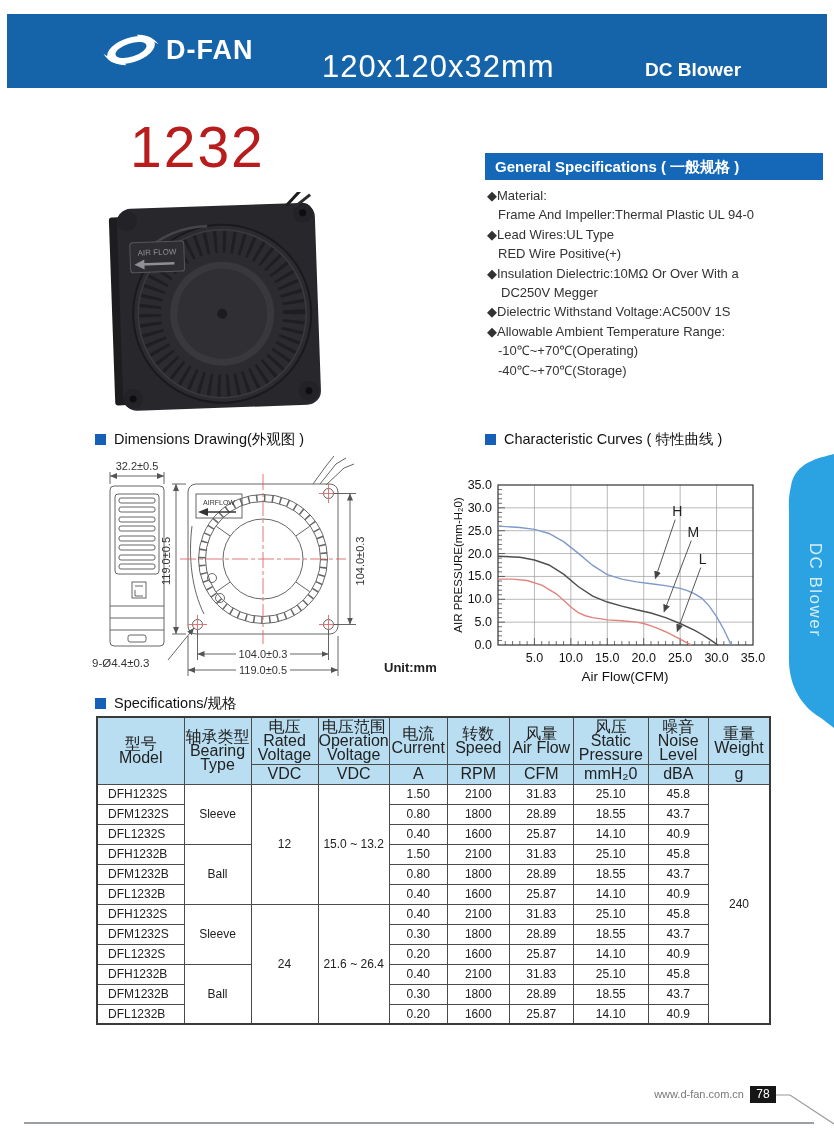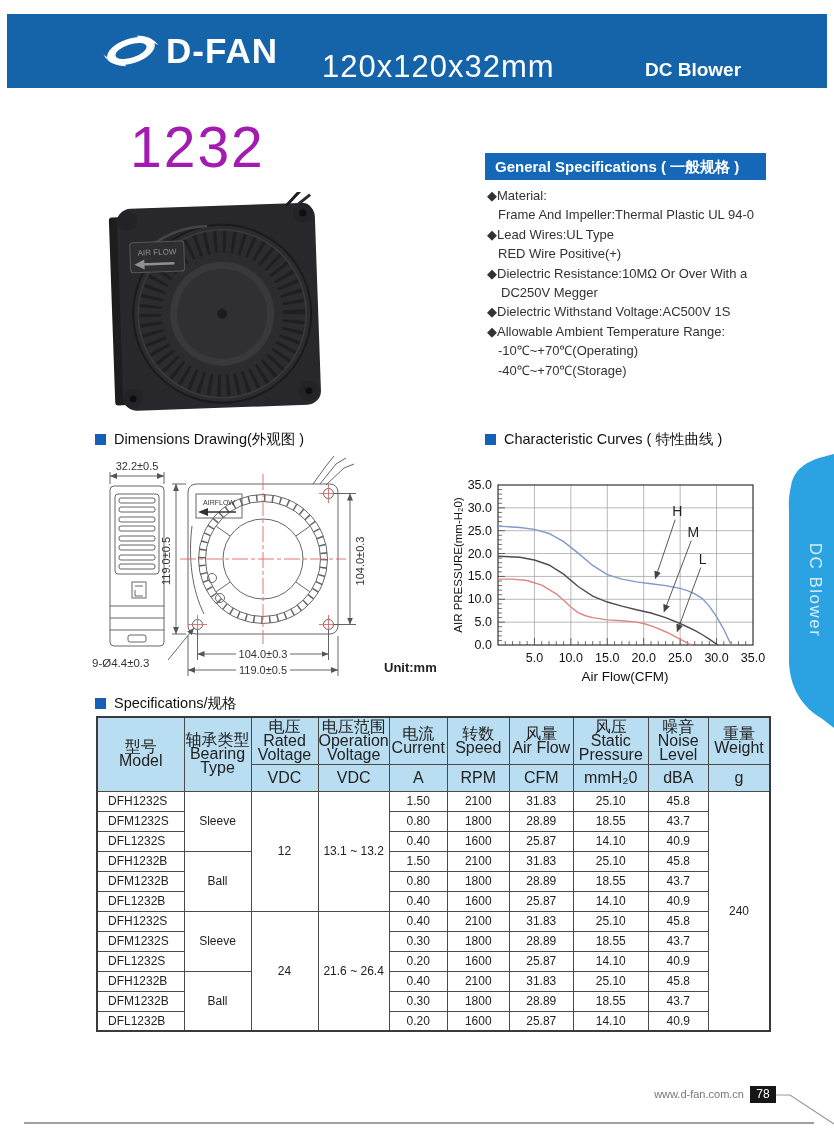--- a/index.html
+++ b/index.html
@@ -3,30 +3,30 @@
 <meta charset="utf-8">
 <style>
   * { margin:0; padding:0; box-sizing:border-box; }
   body { background:#e9e9e9; font-family:"Liberation Sans", sans-serif; }
   .page { position:relative; width:834px; height:1130px; background:#fff; overflow:hidden;
           outline:1px solid #c8c8c8; margin:0 auto; }
 
   
   .header { position:absolute; left:7px; top:14px; width:820px; height:74px; background:#1564aa; }
   .logo { position:absolute; left:95px; top:17px; display:flex; align-items:center; gap:6px; }
-  .brand { color:#fff; font-size:35px; font-weight:bold; letter-spacing:1px; }
+  .brand { color:#fff; font-size:27px; font-weight:bold; letter-spacing:1px; }
   .hdr-size { position:absolute; left:315px; top:35px; color:#fff; font-size:31px; letter-spacing:1px; }
   .hdr-cat  { position:absolute; left:638px; top:45px; color:#fff; font-size:19px; font-weight:bold; }
 
   
-  .num-1232 { position:absolute; left:130px; top:114px; font-size:57px; color:#a21caf; letter-spacing:2px; }
+  .num-1232 { position:absolute; left:130px; top:114px; font-size:57px; color:#b91c1c; letter-spacing:2px; }
   .photo { position:absolute; left:92px; top:192px; }
 
   
-  .gs-banner { position:absolute; left:485px; top:153px; width:281px; height:27px; background:#1568b8;
+  .gs-banner { position:absolute; left:485px; top:153px; width:338px; height:27px; background:#1568b8;
                color:#fff; font-size:15px; font-weight:bold; line-height:27px; padding-left:10px; }
   .gs-list { position:absolute; left:487px; top:186px; width:320px; font-size:13px; line-height:19.4px; color:#333; }
   .gs-line.ind { padding-left:11px; }
   .gs-line.ind2 { padding-left:14px; }
 
   
   .sec-title { position:absolute; font-size:14.5px; color:#111; display:flex; align-items:center; gap:8px; }
   .sec-square { width:11px; height:11px; background:#1560b6; display:inline-block; }
 
   .dims-svg  { position:absolute; left:88px;  top:448px; }
@@ -36,21 +36,21 @@
   
   .side-tab { position:absolute; left:783px; top:452px; }
 
   
   .spec-table { position:absolute; left:96px; top:716px; border-collapse:collapse; table-layout:fixed; }
   .spec-table th, .spec-table td { border:1px solid #4a4a4a; text-align:center; }
   .spec-table { border:2px solid #3a3a3a; }
   .spec-table thead th { background:#b9def2; font-weight:normal; font-size:16px; line-height:14px;
                          white-space:pre-line; color:#222; }
   .spec-table thead tr.main { height:47px; }
-  .spec-table thead tr.units { height:27px; }
+  .spec-table thead tr.units { height:20px; }
   .spec-table tbody tr { height:20px; }
   .spec-table tbody td { font-size:12px; color:#222; background:#fff; }
   .spec-table td.model { text-align:left; padding-left:10px; }
 
   
   .site { position:absolute; left:620px; top:1088px; width:124px; text-align:right; font-size:11px; color:#777; }
   .pagebox { position:absolute; left:750px; top:1086px; width:26px; height:17px; background:#161616;
              color:#fff; font-size:12px; text-align:center; line-height:17px; }
   .footer-decor { position:absolute; left:770px; top:1085px; }
   .bottom-rule { position:absolute; left:24px; top:1122px; width:790px; height:2px; background:#9aa0a4; }
@@ -102,21 +102,21 @@
       <line x1="206" y1="18" x2="222" y2="6" stroke="#2a2a2e" stroke-width="3"></line>
     </g>
   </svg>
 
   <div class="gs-banner">General Specifications ( 一般规格 )</div>
   <div class="gs-list">
     <div class="gs-line">◆Material:</div>
     <div class="gs-line ind">Frame And Impeller:Thermal Plastic UL 94-0</div>
     <div class="gs-line">◆Lead Wires:UL Type</div>
     <div class="gs-line ind">RED Wire Positive(+)</div>
-    <div class="gs-line">◆Dielectric Resistance:10MΩ Or Over With a</div>
+    <div class="gs-line">◆Insulation Dielectric:10MΩ Or Over With a</div>
     <div class="gs-line ind2">DC250V Megger</div>
     <div class="gs-line">◆Dielectric Withstand Voltage:AC500V 1S</div>
     <div class="gs-line">◆Allowable Ambient Temperature Range:</div>
     <div class="gs-line ind">-10℃~+70℃(Operating)</div>
     <div class="gs-line ind">-40℃~+70℃(Storage)</div>
   </div>
 
   <div class="sec-title" style="left:95px; top:430px;">
     <span class="sec-square"></span>
     <span>Dimensions Drawing(外观图 )</span>
@@ -396,21 +396,21 @@
         <th>mmH₂0</th>
         <th>dBA</th>
         <th>g</th>
       </tr>
     </thead>
     <tbody>
       <tr>
         <td class="model">DFH1232S</td>
         <td rowspan="3">Sleeve</td>
         <td rowspan="6">12</td>
-        <td rowspan="6">13.1 ~ 13.2</td>
+        <td rowspan="6">15.0 ~ 13.2</td>
         <td>1.50</td>
         <td>2100</td>
         <td>31.83</td>
         <td>25.10</td>
         <td>45.8</td>
         <td rowspan="12">240</td>
       </tr>
       <tr>
         <td class="model">DFM1232S</td>
         <td>0.80</td>

